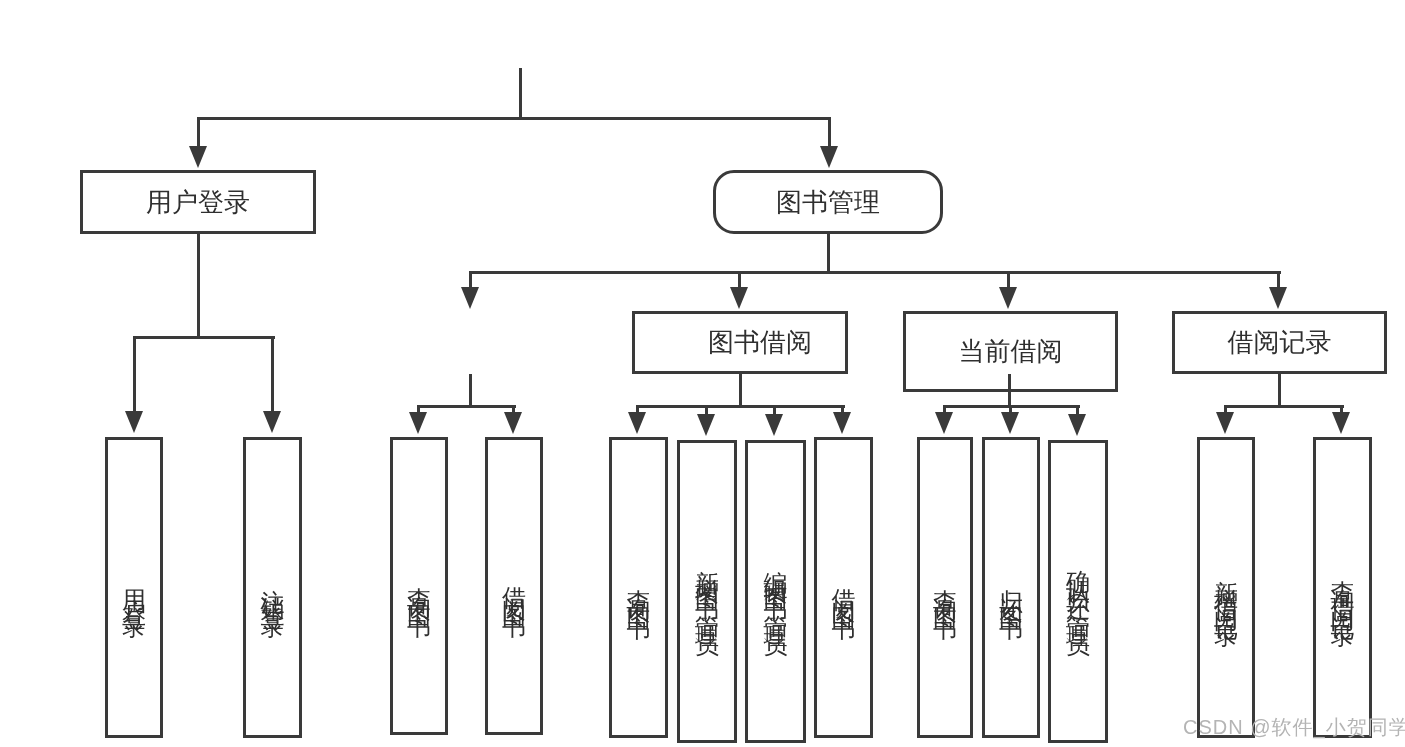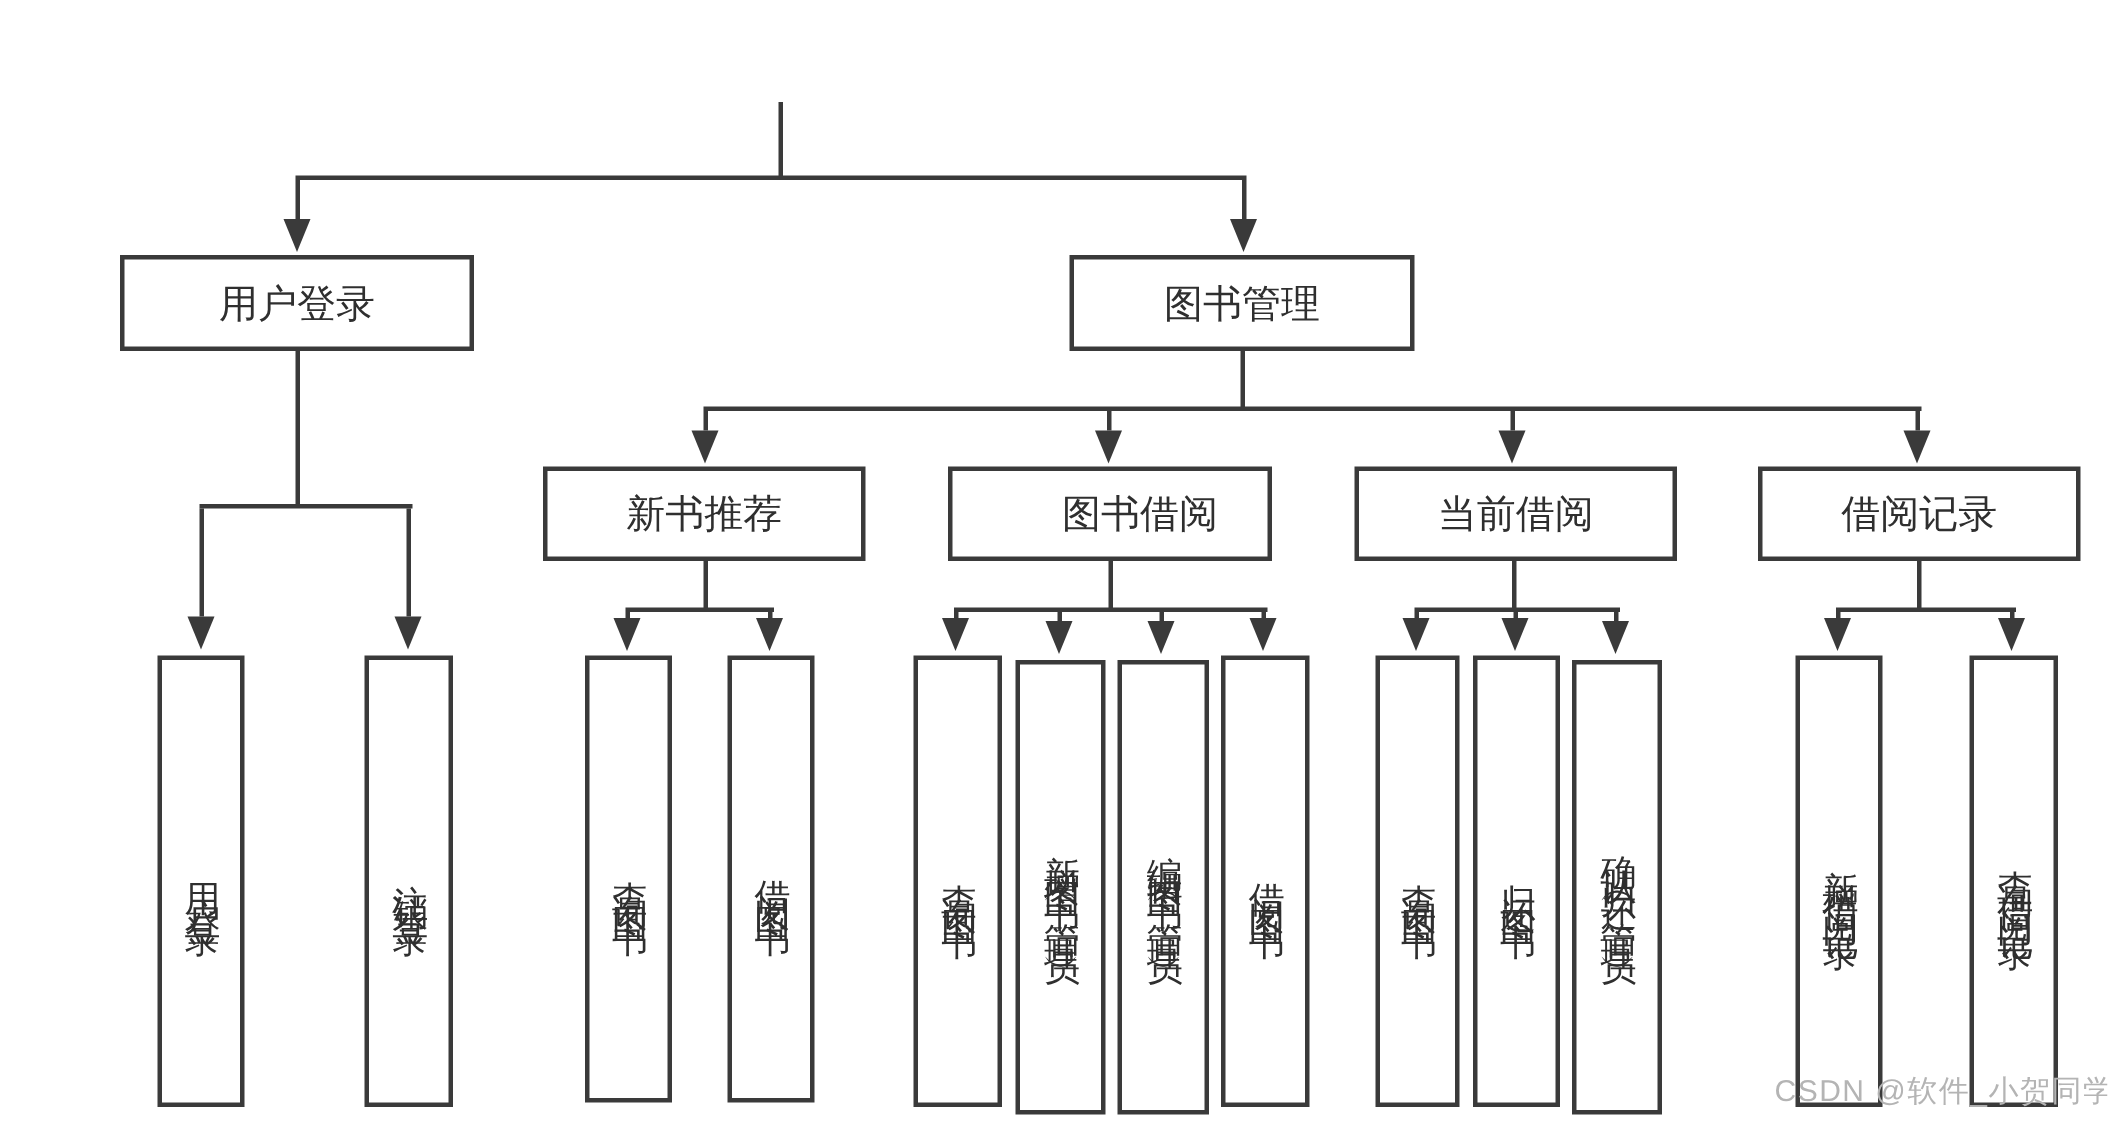--- a/index.html
+++ b/index.html
@@ -30,31 +30,28 @@
 </style>
 </head>
 <body>
 
 <div id="canvas">
 
 
   <div class="box" style="left:80px;top:170px;width:236px;height:64px;">
     <span>用户登录</span>
   </div>
-  <div class="box" style="left:713px;top:170px;width:230px;height:64px;">
+  <div class="box" style="left:713px;top:170px;width:230px;height:64px;border-radius:21px;">
     <span>图书管理</span>
   </div>
 
-  <div class="box" style="left:362px;top:311px;width:215px;height:63px;">
-    <span>新书推荐</span>
-  </div>
   <div class="box" style="left:632px;top:311px;width:216px;height:63px;padding-left:40px;">
     <span>图书借阅</span>
   </div>
-  <div class="box" style="left:903px;top:311px;width:215px;height:63px;align-items:center;">
+  <div class="box" style="left:903px;top:311px;width:215px;height:81px;align-items:center;">
     <span>当前借阅</span>
   </div>
   <div class="box" style="left:1172px;top:311px;width:215px;height:63px;">
     <span>借阅记录</span>
   </div>
 
   <div class="box vbox" style="left:105px;top:437px;width:58px;height:301px;">
     <span class="vtext">用户登录</span>
   </div>
   <div class="box vbox" style="left:243px;top:437px;width:59px;height:301px;">

